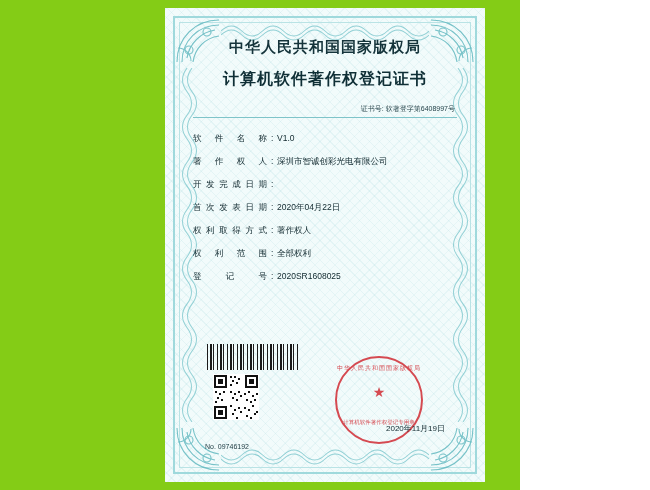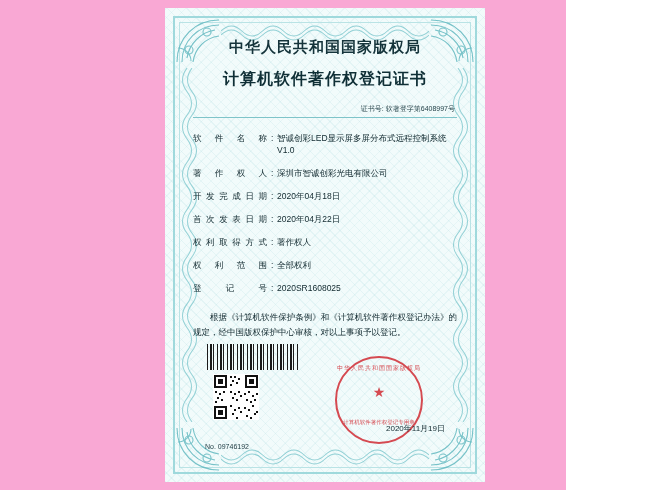--- a/index.html
+++ b/index.html
@@ -8,23 +8,23 @@
   }
   body {
     width: 650px;
     height: 490px;
     background: #ffffff;
     font-family: "Liberation Sans", sans-serif;
     overflow: hidden;
   }
   .page {
     position: relative;
-    width: 566px;
+    width: 520px;
     height: 490px;
-    background: #f9a8d4;
+    background: #84cc16;
   }
   
   .cert {
     position: absolute;
     left: 165px;
     top: 8px;
     width: 320px;
     height: 474px;
     background: #f2fbfb;
     overflow: hidden;
@@ -349,35 +349,33 @@
       <div class="title">计算机软件著作权登记证书</div>
       <div class="certno">证书号: 软著登字第6408997号</div>
       <div class="rule"></div>
 
       <div class="fields">
 
         <div class="row">
           <div class="label">软件名称</div>
           <div class="colon">:</div>
           <div class="value">
-            <span>智诚创彩LED显示屏多屏分布式远程控制系统</span>
             <span class="line2">V1.0</span>
           </div>
         </div>
 
         <div class="row">
           <div class="label">著作权人</div>
           <div class="colon">:</div>
           <div class="value">深圳市智诚创彩光电有限公司</div>
         </div>
 
         <div class="row">
           <div class="label">开发完成日期</div>
           <div class="colon">:</div>
-          <div class="value">2020年04月18日</div>
         </div>
 
         <div class="row">
           <div class="label">首次发表日期</div>
           <div class="colon">:</div>
           <div class="value">2020年04月22日</div>
         </div>
 
         <div class="row">
           <div class="label">权利取得方式</div>
@@ -392,21 +390,20 @@
         </div>
 
         <div class="row">
           <div class="label">登记号</div>
           <div class="colon">:</div>
           <div class="value">2020SR1608025</div>
         </div>
 
       </div>
 
-      <div class="statement">根据《计算机软件保护条例》和《计算机软件著作权登记办法》的规定，经中国版权保护中心审核，对以上事项予以登记。</div>
 
       <div class="bottom">
         <div class="barcode"></div>
         <div class="qr">
           <svg viewBox="0 0 46 46" width="46" height="46">
             <rect x="0" y="0" width="46" height="46" fill="#ffffff"></rect>
             <g fill="#111">
               <rect x="1" y="1" width="13" height="13"></rect>
               <rect x="32" y="1" width="13" height="13"></rect>
               <rect x="1" y="32" width="13" height="13"></rect>

